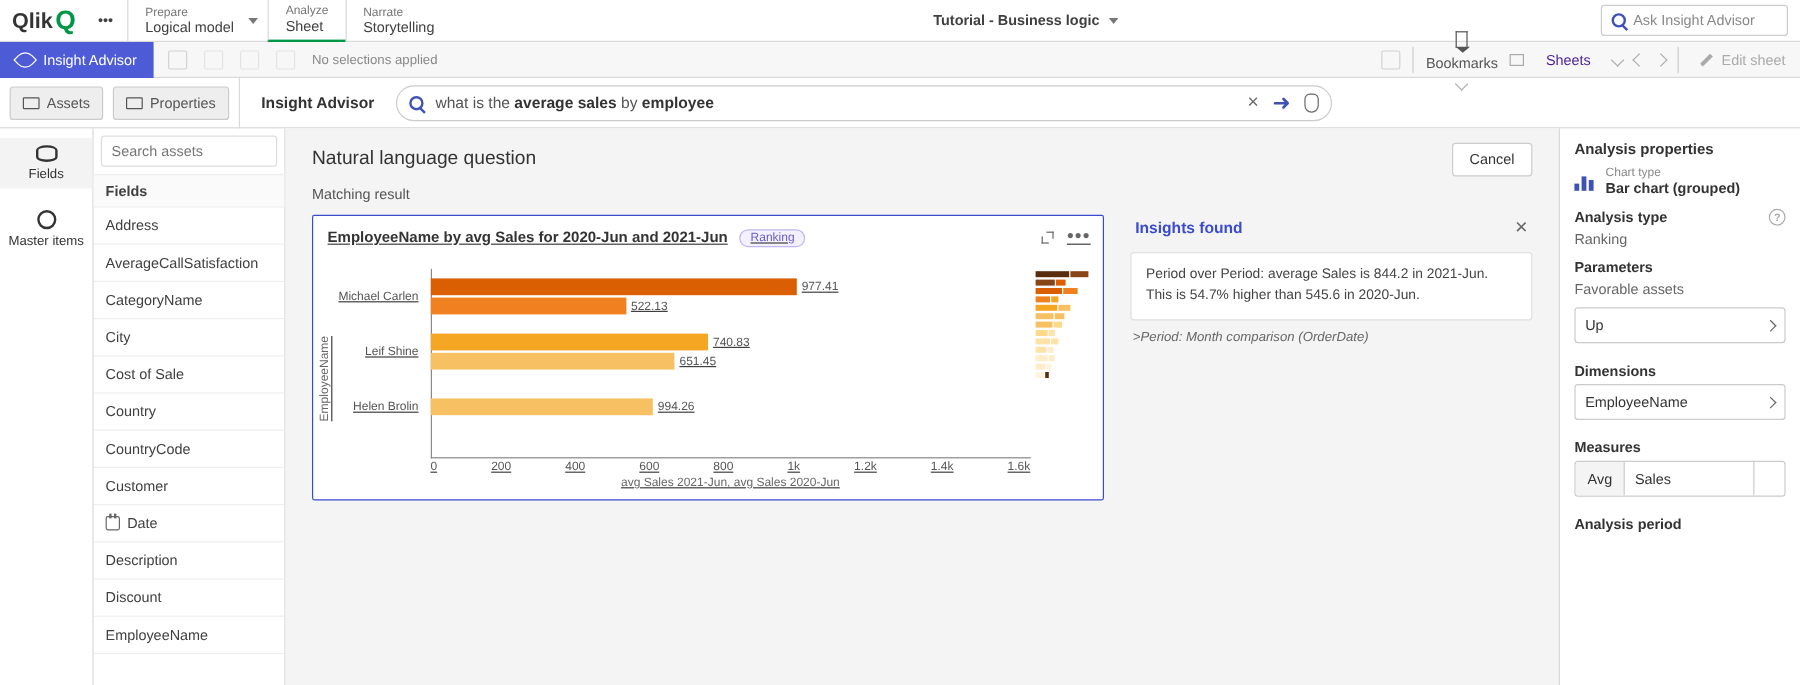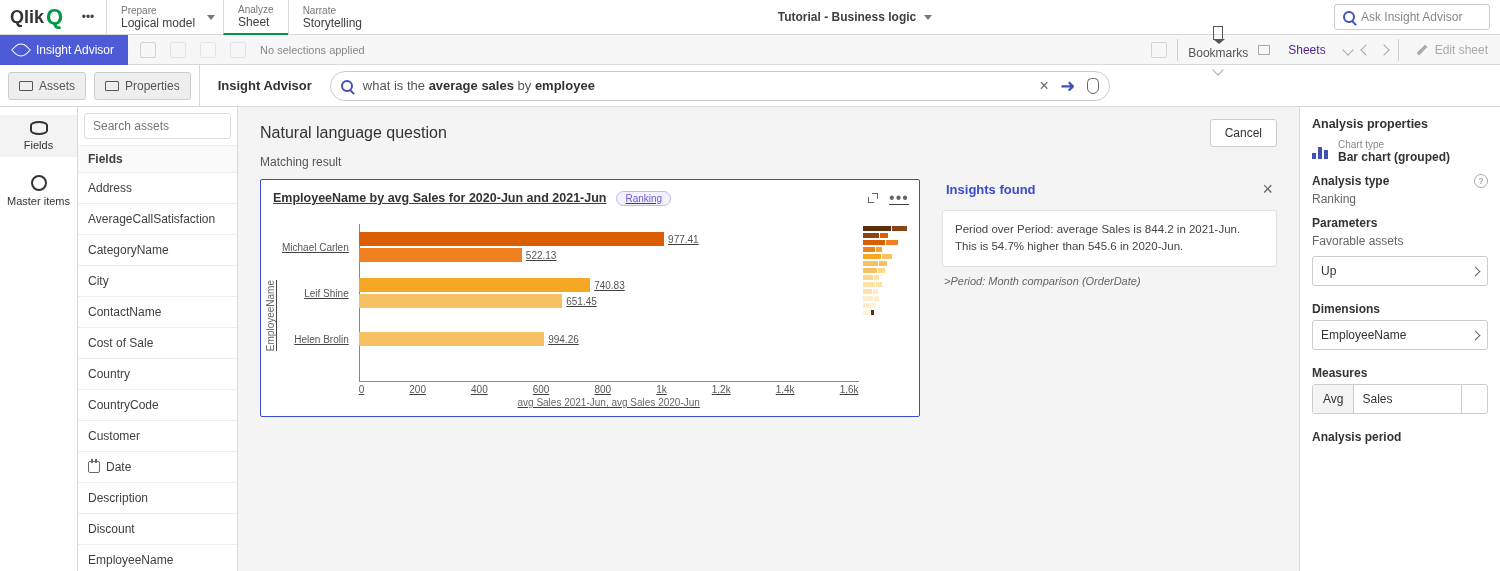--- a/index.html
+++ b/index.html
@@ -253,23 +253,20 @@
           <span>Address</span>
         </div>
         <div class="fp-item">
           <span>AverageCallSatisfaction</span>
         </div>
         <div class="fp-item">
           <span>CategoryName</span>
         </div>
         <div class="fp-item">
           <span>City</span>
-        </div>
-        <div class="fp-item">
-          <span>ContactName</span>
         </div>
         <div class="fp-item">
           <span>Cost of Sale</span>
         </div>
         <div class="fp-item">
           <span>Country</span>
         </div>
         <div class="fp-item">
           <span>CountryCode</span>
         </div>

